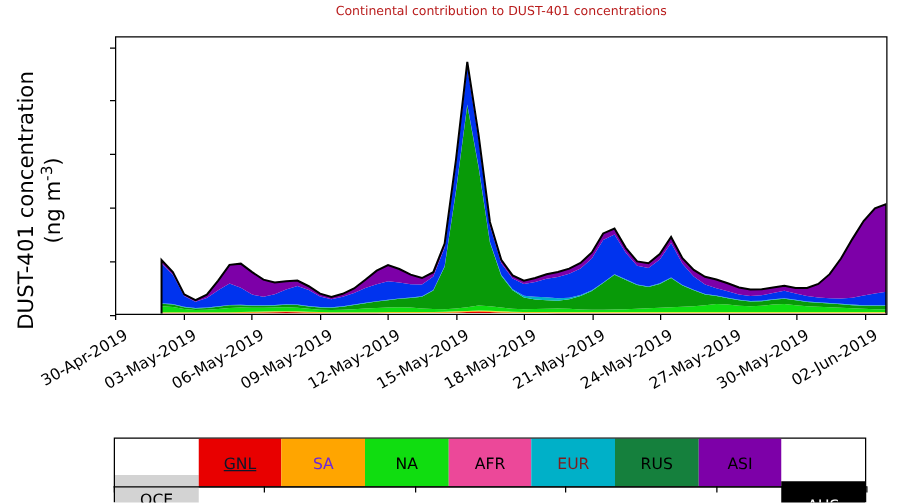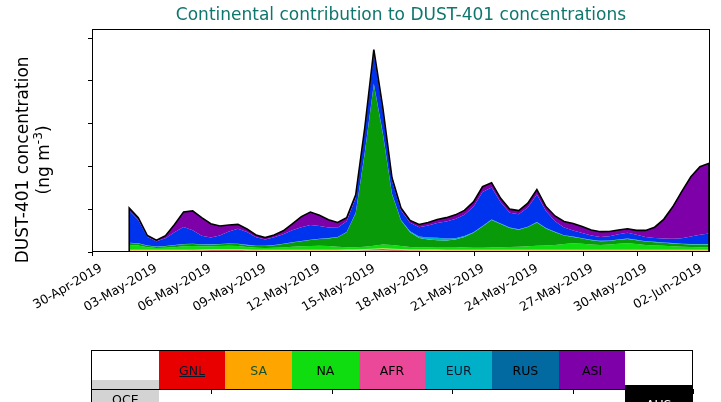--- a/index.html
+++ b/index.html
@@ -19,22 +19,22 @@
     left: 0; top: 0;
     width: 721px;
     height: 402px;
   }
   .chart-title {
     position: absolute;
     left: 92px;
     top: 4px;
     width: 618px;
     text-align: center;
-    font-size: 17px;
-    color: #0f766e;
+    font-size: 10px;
+    color: #b91c1c;
     white-space: nowrap;
   }
   .ylabel {
     position: absolute;
     left: -97px;
     top: 140px;
     width: 260px;
     text-align: center;
     font-size: 17px;
     color: #000;
@@ -194,33 +194,33 @@
       </svg>
   </div>
 
   <div class="legend-strip" id="legend-strip">
       <div class="legend-cell" style="background: rgb(211, 211, 211); color: rgb(0, 0, 0); margin-top: 29px;">
         <span>OCE</span>
       </div>
       <div class="legend-cell" style="background: rgb(232, 0, 0); color: #0f172a; text-decoration: underline;">
         <span>GNL</span>
       </div>
-      <div class="legend-cell" style="background: rgb(255, 165, 0); color: #14532d;">
+      <div class="legend-cell" style="background: rgb(255, 165, 0); color: #6d28d9;">
         <span>SA</span>
       </div>
       <div class="legend-cell" style="background: rgb(16, 221, 16); color: rgb(0, 0, 0);">
         <span>NA</span>
       </div>
       <div class="legend-cell" style="background: #ec4899; color: rgb(0, 0, 0);">
         <span>AFR</span>
       </div>
-      <div class="legend-cell" style="background: rgb(0, 176, 200); color: #0f172a; text-align: center;">
+      <div class="legend-cell" style="background: rgb(0, 176, 200); color: #7f1d1d; text-align: center;">
         <span>EUR</span>
       </div>
-      <div class="legend-cell" style="background: #0369a1; color: rgb(0, 0, 0);">
+      <div class="legend-cell" style="background: #15803d; color: rgb(0, 0, 0);">
         <span>RUS</span>
       </div>
       <div class="legend-cell" style="background: rgb(125, 0, 168); color: rgb(0, 0, 0);">
         <span>ASI</span>
       </div>
       <div class="legend-cell" style="background: rgb(0, 0, 0); color: rgb(255, 255, 255); margin-top: 34px;">
         <span>AUS</span>
       </div>
     </div>
 

